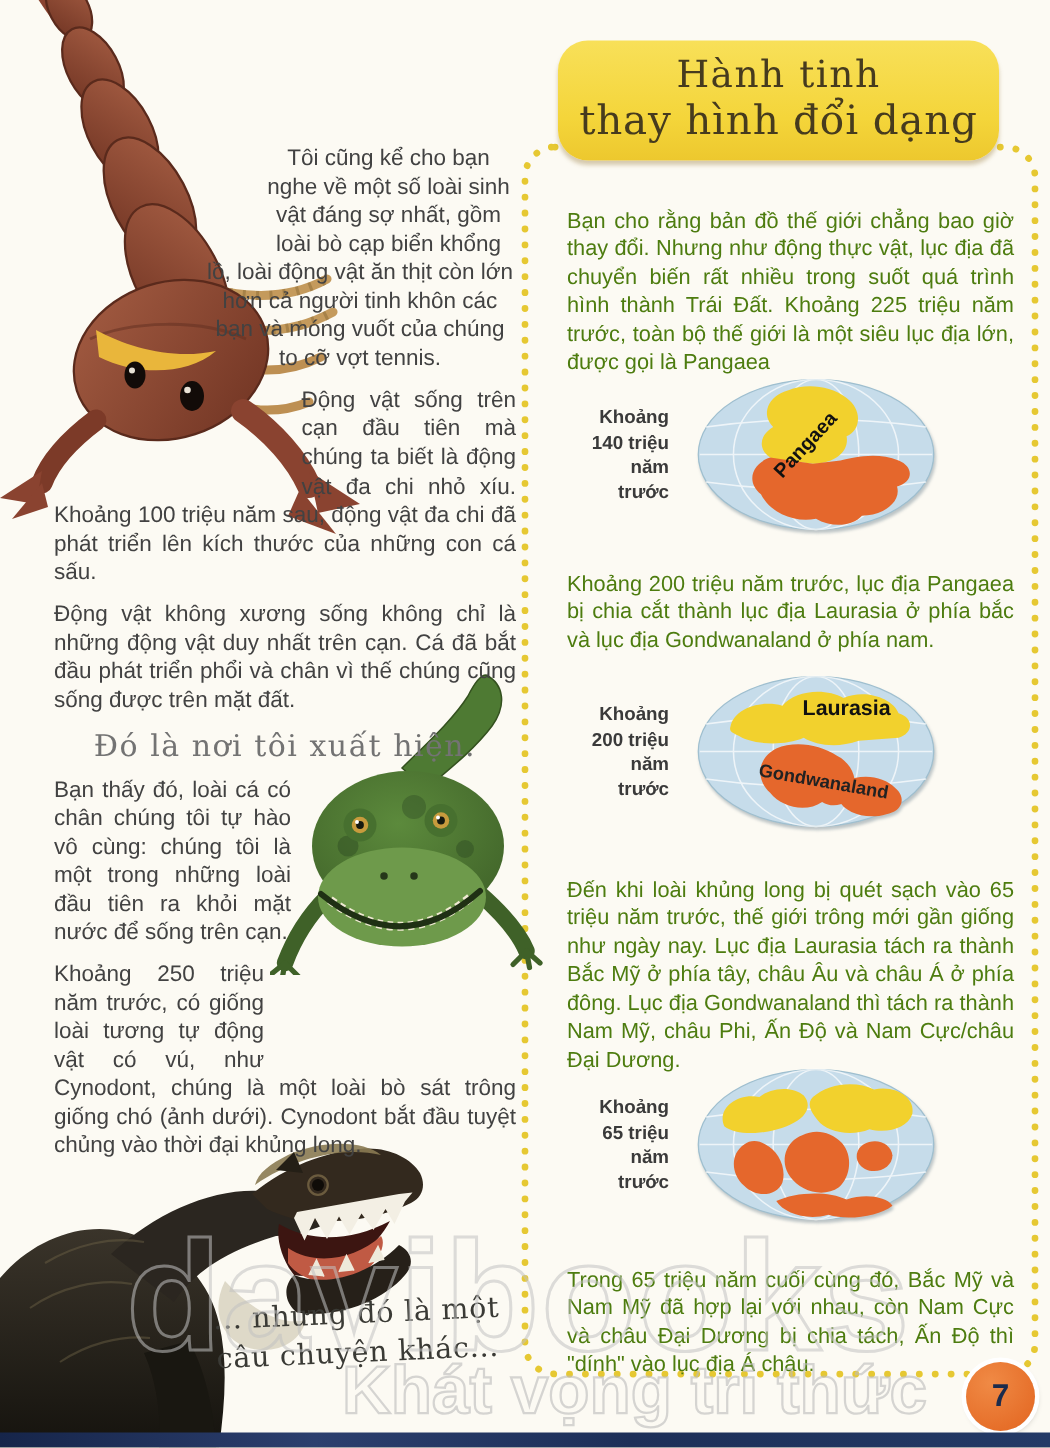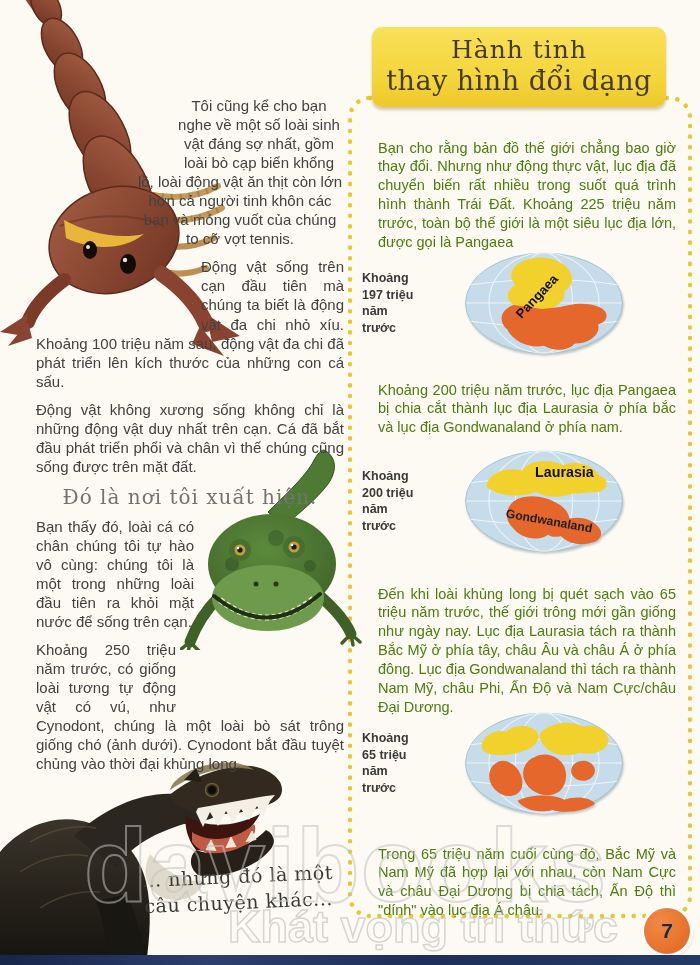--- a/index.html
+++ b/index.html
@@ -18,35 +18,35 @@
   .ital{}
   .script-h{font-family:"DejaVu Serif",serif;font-size:20px;letter-spacing:1px;color:#737373;
             margin:4px 0 8px 0;text-align:center;line-height:1.2;}
 
   .script-close{position:absolute;left:116px;top:864px;width:244px;text-align:center;
             font-family:"DejaVu Serif",serif;font-size:19px;line-height:1.35;color:#3a3a35;
             transform:rotate(-2.5deg);letter-spacing:.5px;z-index:34;}
 
   
   .dots-border{position:absolute;left:346px;top:94px;z-index:1;}
-  .title-box{position:absolute;left:372px;top:27px;width:294px;height:80px;border-radius:10px;
+  .title-box{position:absolute;left:372px;top:27px;width:294px;height:80px;border-radius:20px;
             background:linear-gradient(180deg,#f8e059 0%,#f4d53a 65%,#edc82e 100%);
             box-shadow:0 3px 3px rgba(140,110,40,.35);display:flex;flex-direction:column;
             justify-content:center;text-align:center;font-family:"DejaVu Serif",serif;
             color:#463b1e;z-index:5;}
   .title-line1{font-size:25px;line-height:1.15;letter-spacing:1px;}
   .title-line2{font-size:27px;line-height:1.2;letter-spacing:.5px;}
 
   .panel-p{position:absolute;left:378px;width:298px;font-size:14.5px;line-height:1.31;
            color:#4d7c0f;text-align:justify;z-index:4;}
   #pp1{top:124px;} #pp2{top:366px;} #pp3{top:570px;} #pp4{top:830px;}
 
   .map-row{position:absolute;left:362px;width:318px;display:flex;align-items:center;z-index:4;}
   #mr1{top:250px;} #mr2{top:448px;} #mr3{top:710px;}
-  .map-caption{width:84px;text-align:left;font-size:12.5px;font-weight:bold;line-height:1.32;
+  .map-caption{width:84px;text-align:right;font-size:12.5px;font-weight:bold;line-height:1.32;
                color:#3a3a3a;}
   .globe{width:164px;height:106px;margin-left:16px;filter:drop-shadow(1px 2px 1px rgba(110,130,145,.45));}
 
   
   .wm-big{position:absolute;left:84px;top:806px;font-size:104px;font-weight:bold;letter-spacing:1px;
           color:transparent;-webkit-text-stroke:2px #c2c2c2;opacity:.55;z-index:40;white-space:nowrap;}
   .wm-small{position:absolute;left:228px;top:901px;font-size:45px;font-weight:bold;
           color:transparent;-webkit-text-stroke:1.5px #bcbcbc;opacity:.6;z-index:40;white-space:nowrap;}
   .page-num{position:absolute;left:644px;top:908px;width:46px;height:46px;border-radius:50%;
           background:radial-gradient(circle at 35% 30%,#f08a45,#e2641f);
@@ -182,21 +182,21 @@
   </div>
 
   <p class="panel-p" id="pp1">Bạn cho rằng bản đồ thế giới chẳng bao giờ thay đổi. Nhưng như động thực vật, lục địa đã chuyển biến rất nhiều trong suốt quá trình hình thành Trái Đất. Khoảng 225 triệu năm trước, toàn bộ thế giới là một siêu lục địa lớn, được gọi là Pangaea</p>
   <p class="panel-p" id="pp2">Khoảng 200 triệu năm trước, lục địa Pangaea bị chia cắt thành lục địa Laurasia ở phía bắc và lục địa Gondwanaland ở phía nam.</p>
   <p class="panel-p" id="pp3">Đến khi loài khủng long bị quét sạch vào 65 triệu năm trước, thế giới trông mới gần giống như ngày nay. Lục địa Laurasia tách ra thành Bắc Mỹ ở phía tây, châu Âu và châu Á ở phía đông. Lục địa Gondwanaland thì tách ra thành Nam Mỹ, châu Phi, Ấn Độ và Nam Cực/châu Đại Dương.</p>
   <p class="panel-p" id="pp4">Trong 65 triệu năm cuối cùng đó, Bắc Mỹ và Nam Mỹ đã hợp lại với nhau, còn Nam Cực và châu Đại Dương bị chia tách, Ấn Độ thì "dính" vào lục địa Á châu.</p>
 
   <div class="map-row" id="mr1">
     <div class="map-caption">
       <div>Khoảng</div>
-      <div>197 triệu</div>
+      <div>140 triệu</div>
       <div>năm</div>
       <div>trước</div>
     </div>
     <svg class="globe" viewBox="0 0 160 104">
       <ellipse cx="80" cy="52" rx="77" ry="49" stroke="#9fbfcf" stroke-width=".8" fill="#c6dcea"></ellipse>
       <g fill="none" stroke="#ffffff" stroke-width="1" opacity=".7">
         <path d="M8,34 Q80,24 152,34"></path>
           <path d="M4,52 H156"></path>
           <path d="M8,70 Q80,80 152,70"></path>
         <ellipse cx="80" cy="52" rx="28" ry="49"></ellipse>

